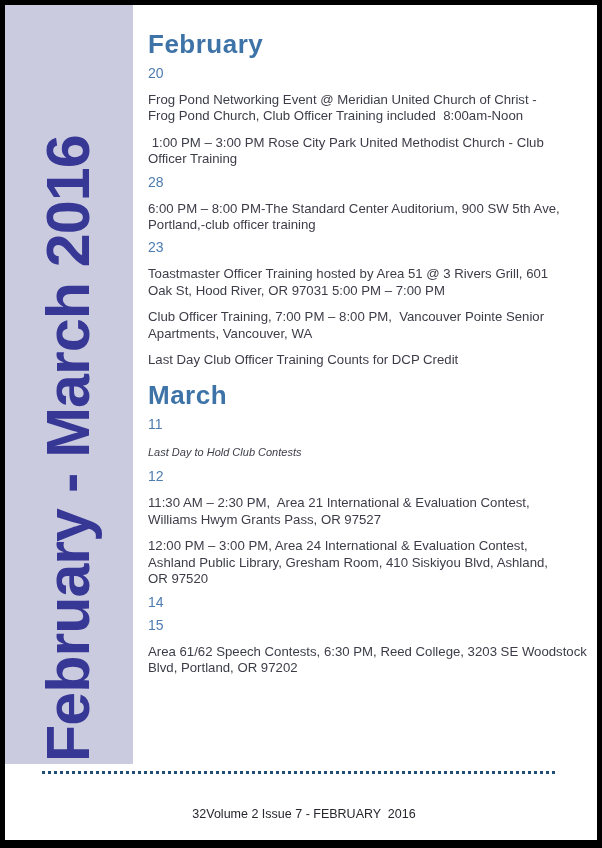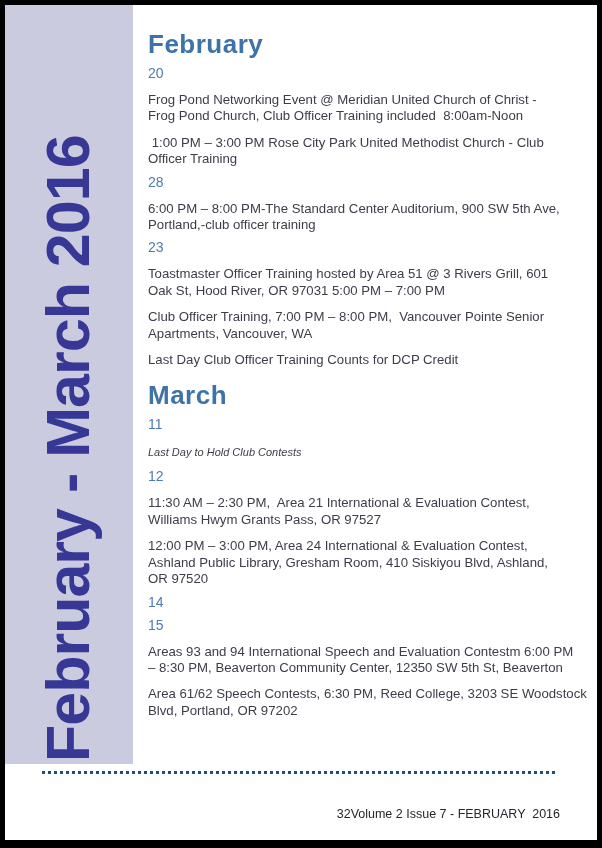--- a/index.html
+++ b/index.html
@@ -67,21 +67,21 @@
   .dotted-rule{
     position:absolute;
     left:37px;top:766px;
     width:516px;height:3px;
     background-image:repeating-linear-gradient(to right,#1f4e79 0 3px,transparent 3px 6px);
   }
   .footer{
     position:absolute;
     left:43px;right:37px;top:802px;
     display:flex;
-    justify-content:flex-end;
+    justify-content:center;
     font-size:12.5px;
     color:#26262e;
     white-space:pre;
   }
 </style>
 </head>
 <body>
 
 <div class="page">
 
@@ -120,22 +120,20 @@
     <div class="date">12</div>
     <p class="event">11:30 AM – 2:30 PM,  Area 21 International &amp; Evaluation Contest,
 Williams Hwym Grants Pass, OR 97527</p>
     <p class="event">12:00 PM – 3:00 PM, Area 24 International &amp; Evaluation Contest,
 Ashland Public Library, Gresham Room, 410 Siskiyou Blvd, Ashland,
 OR 97520</p>
 
     <div class="date">14</div>
 
     <div class="date">15</div>
-    <p class="event">Areas 93 and 94 International Speech and Evaluation Contestm 6:00 PM
-– 8:30 PM, Beaverton Community Center, 12350 SW 5th St, Beaverton</p>
     <p class="event">Area 61/62 Speech Contests, 6:30 PM, Reed College, 3203 SE Woodstock
 Blvd, Portland, OR 97202</p>
 
   </main>
 
   <div class="dotted-rule"></div>
 
   <footer class="footer">
     <span>32</span>
     <span>Volume 2 Issue 7 - FEBRUARY  2016</span>

